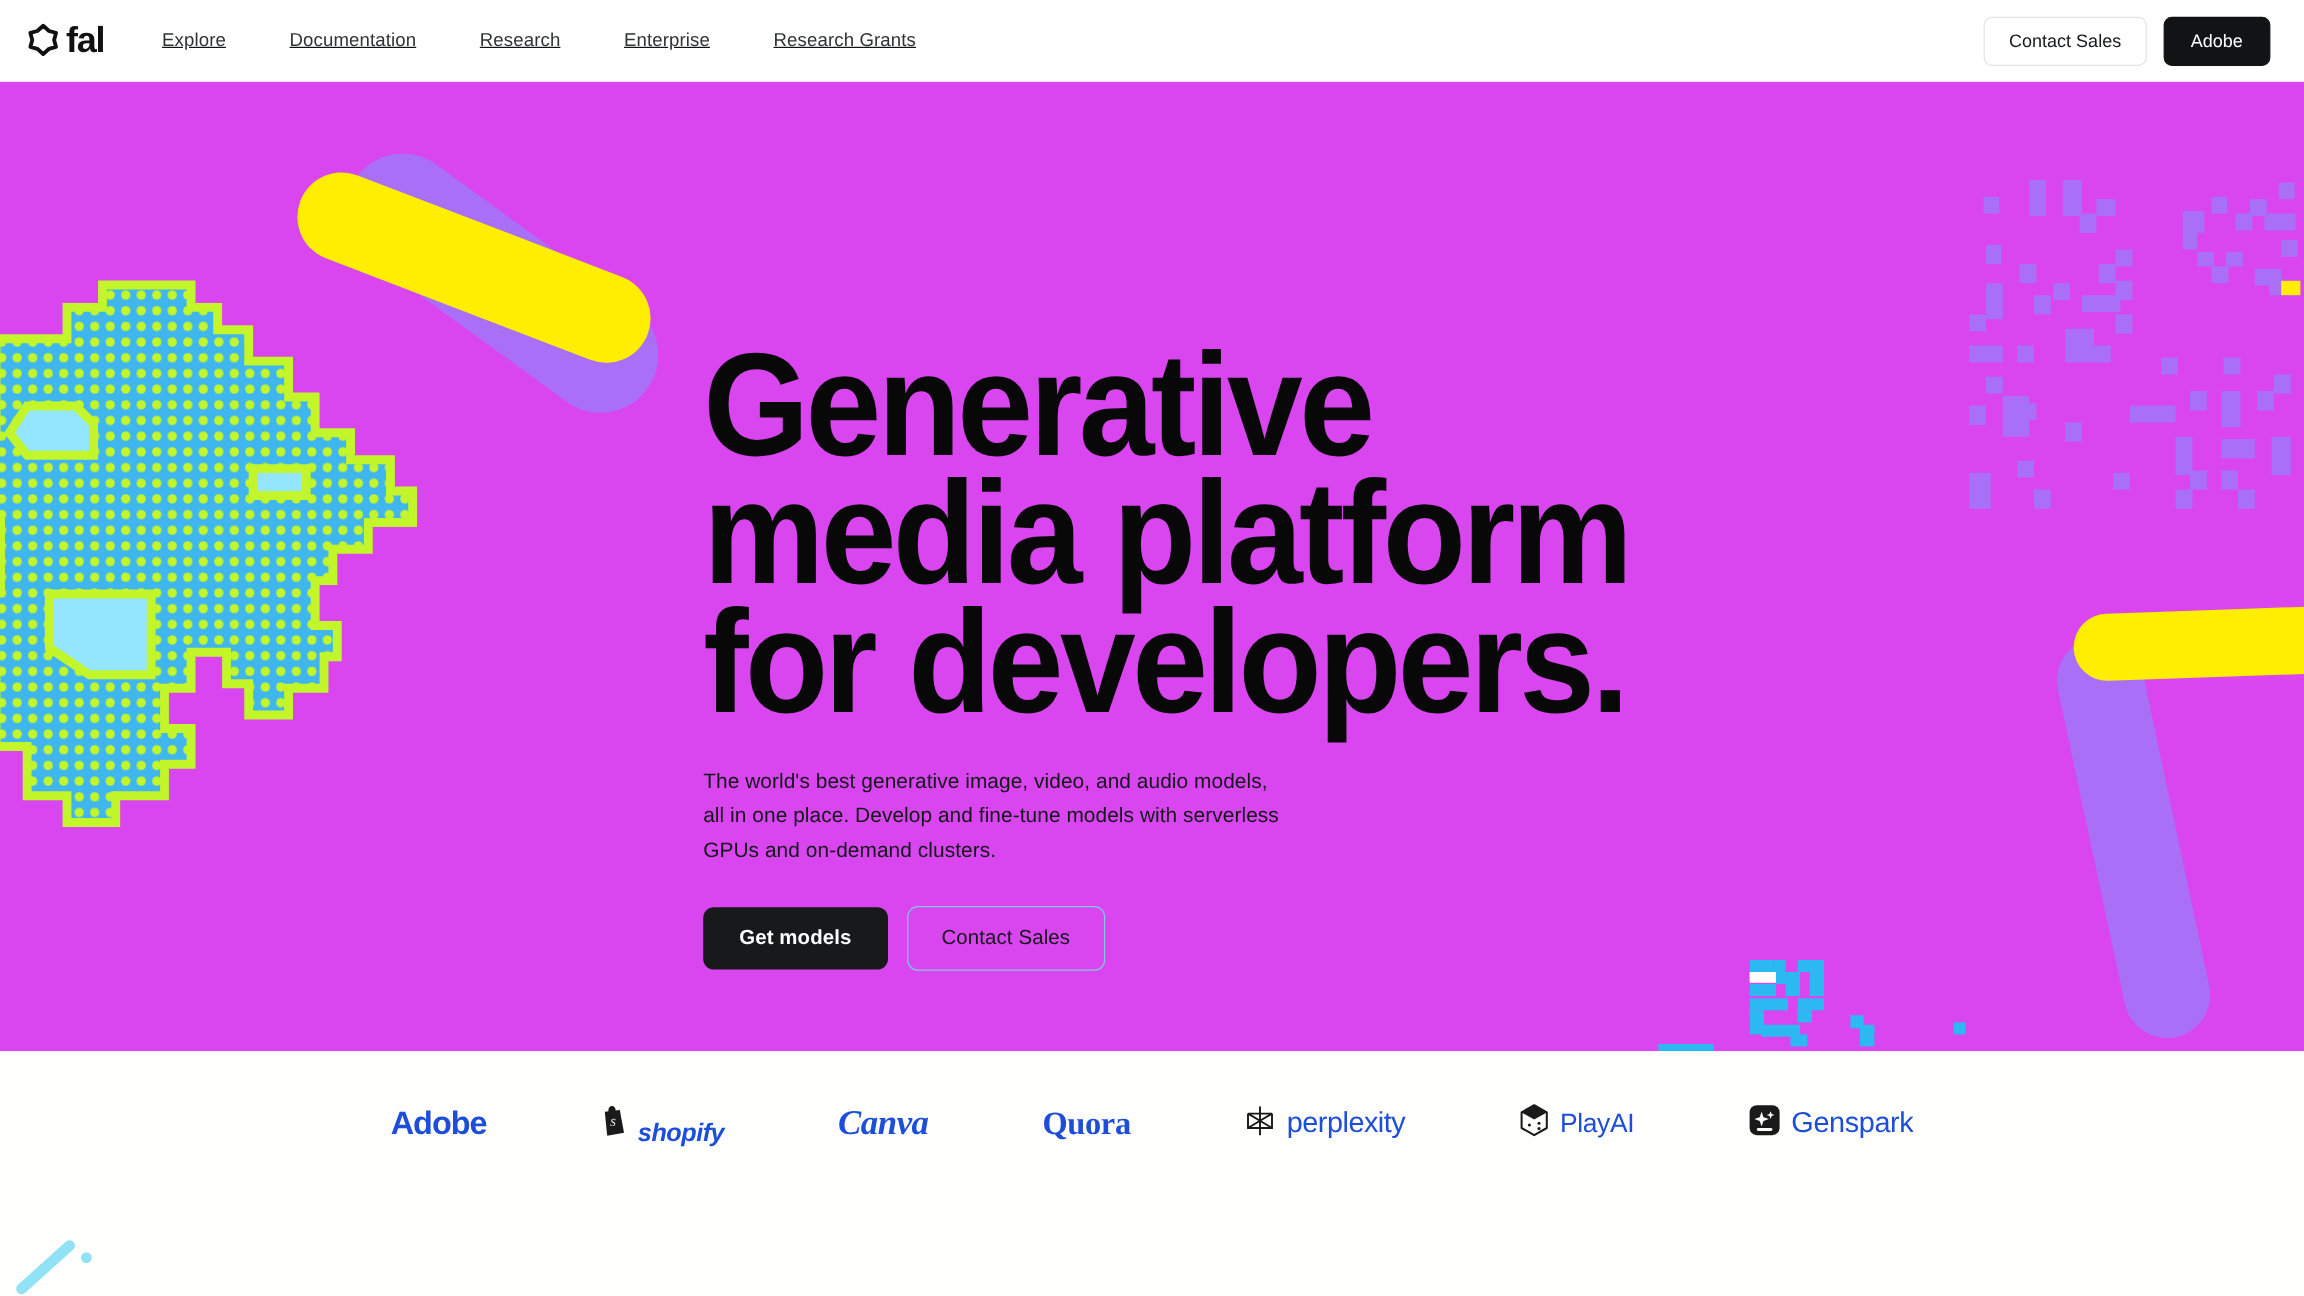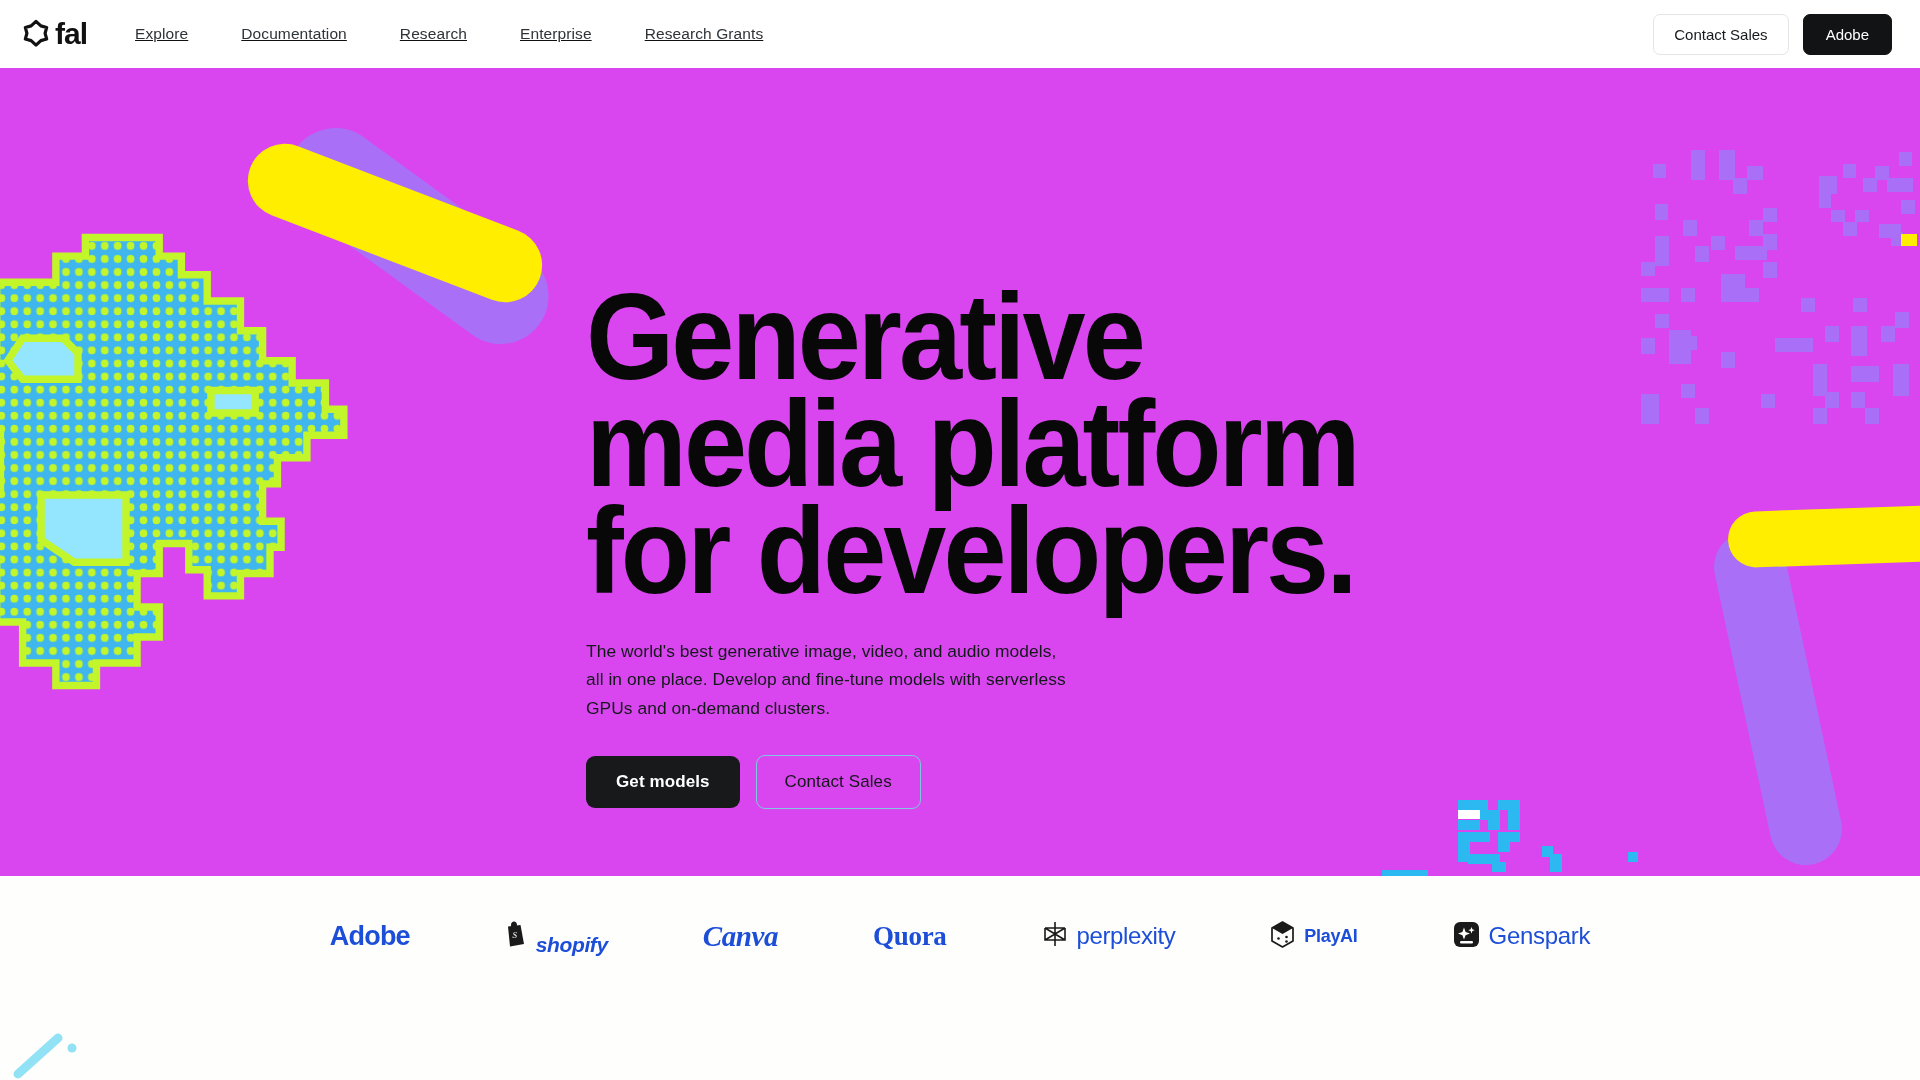--- a/index.html
+++ b/index.html
@@ -102,21 +102,21 @@
   .logo-item {
     display:flex; align-items:center; gap:9px;
     color:#1d4ed8; height:40px;
   }
   .logo-text { font-size:24px; font-weight:700; letter-spacing:-.5px; line-height:1; }
   .logo-adobe { font-size:27px; font-weight:700; letter-spacing:-.8px; }
   .logo-shopify { font-size:21px; font-weight:700; font-style:italic; letter-spacing:-.4px;margin-top:16px; }
   .logo-canva { font-family:"Liberation Serif", serif; font-size:29px; font-style:italic; font-weight:700; letter-spacing:-.4px; }
   .logo-quora { font-family:"Liberation Serif", serif; font-size:27px; font-weight:700; letter-spacing:-.3px; }
   .logo-perplexity { font-size:24px; font-weight:400; letter-spacing:-.4px; }
-  .logo-playai { font-size:18px; font-weight:700; letter-spacing:-.3px; }
+  .logo-playai { font-size:22px; font-weight:400; letter-spacing:-.3px; }
   .logo-genspark { font-size:24px; font-weight:400; letter-spacing:-.3px;text-align:right; }
 
   
   .corner-stroke { position:absolute; left:0; bottom:0; width:130px; height:64px; }
 </style>
 </head>
 <body>
 
 <div class="nav">
   <div class="brand">

